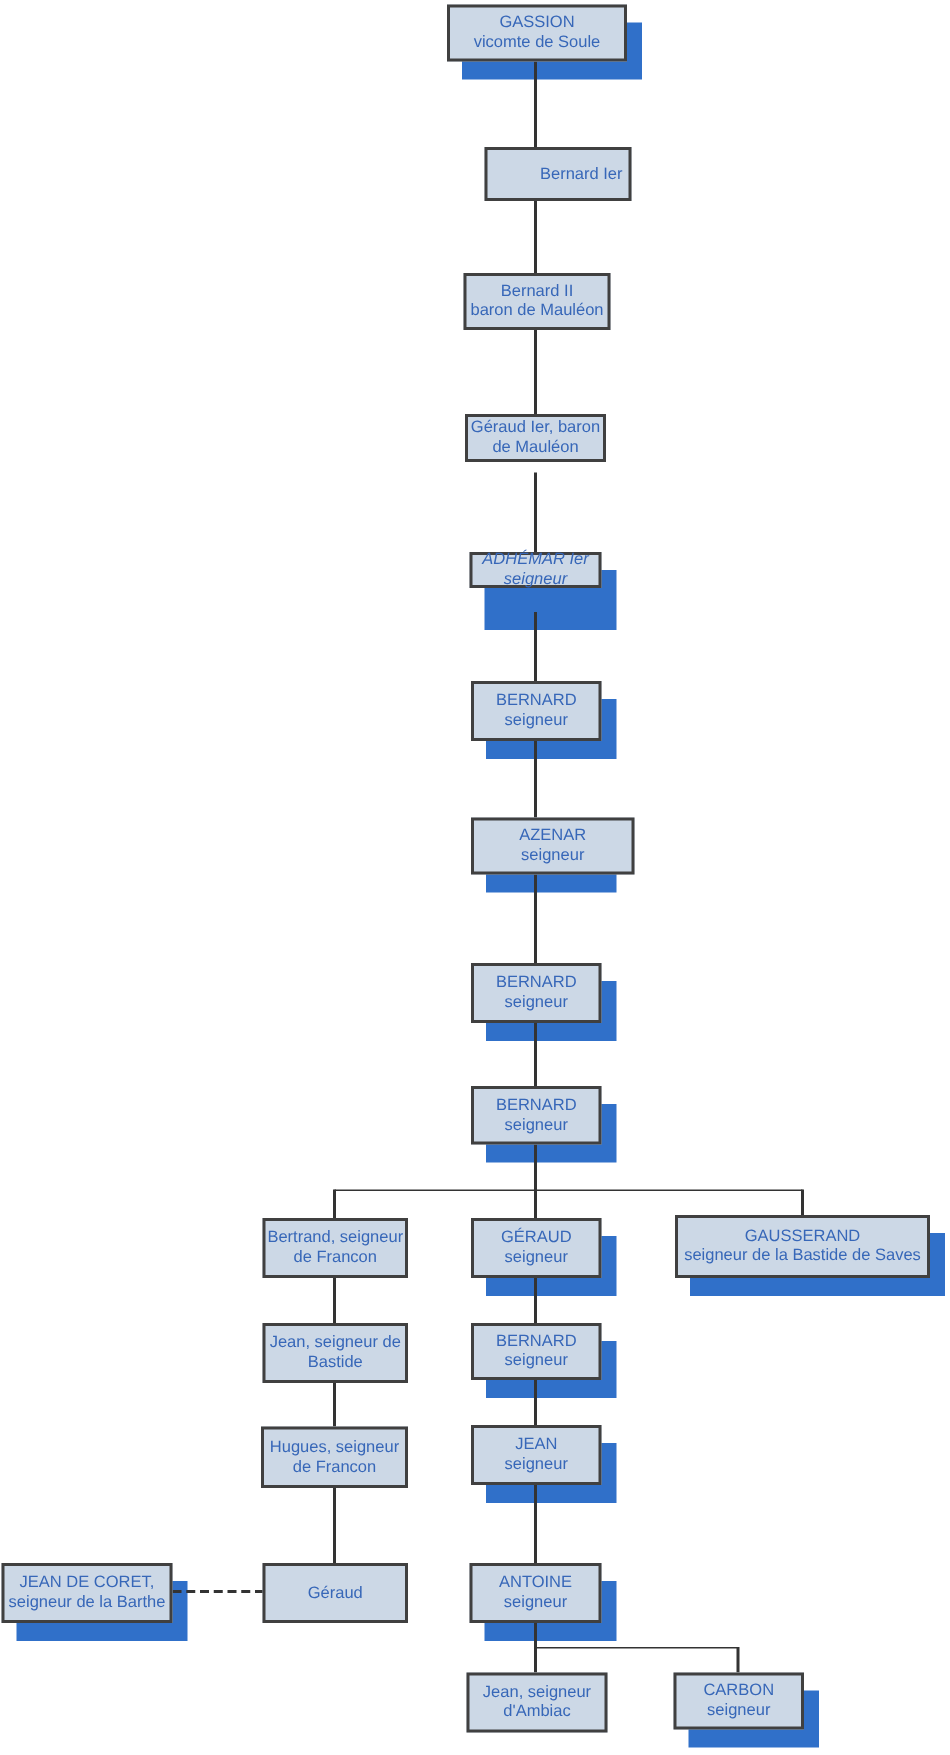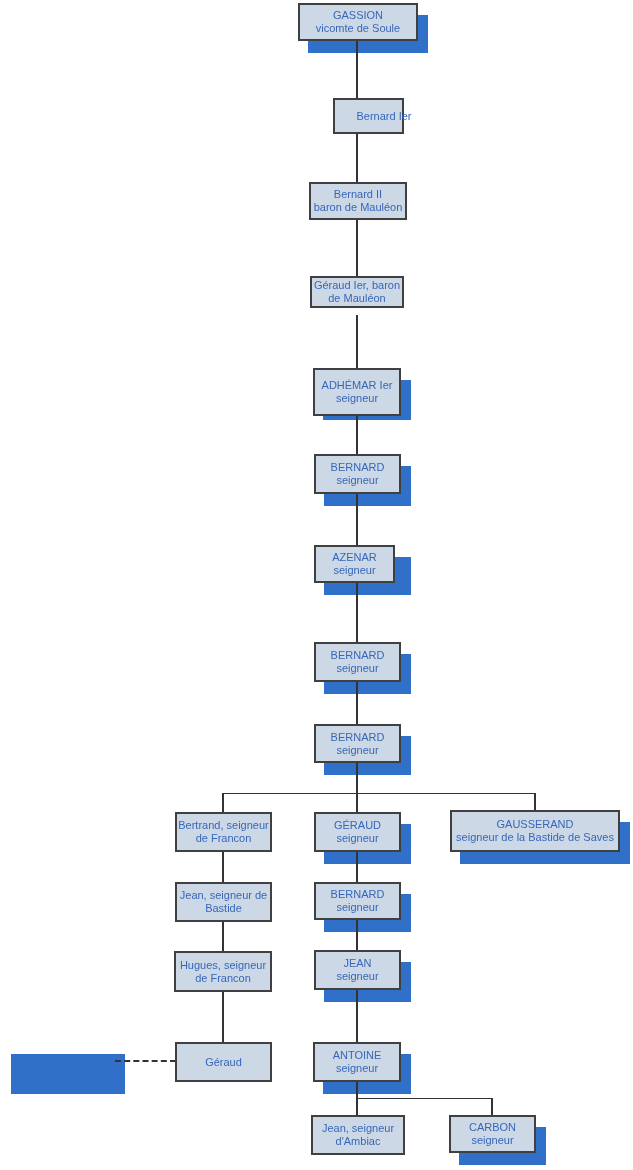--- a/index.html
+++ b/index.html
@@ -68,44 +68,44 @@
     <div class="line" style="left: 356px; top: 990px; width: 2px; height: 52px;"></div>
     <div class="line" style="left: 356px; top: 1082px; width: 2px; height: 33px;"></div>
     <div class="line" style="left: 357px; top: 1098px; width: 135px; height: 1px;"></div>
     <div class="line" style="left: 491px; top: 1098px; width: 2px; height: 17px;"></div>
     <div class="line dash" style="left: 115px; top: 1060px; width: 61px;"></div>
     <div class="node-shadow" style="left: 308px; top: 15px; width: 120px; height: 38px;"></div>
     <div class="node" style="left: 298px; top: 3px; width: 120px; height: 38px;">
     <span class="l1">GASSION</span>
     <span class="l2">vicomte de Soule</span>
   </div>
-    <div class="node" style="left: 333px; top: 98px; width: 71px; height: 36px; padding-left: 31px;">
+    <div class="node" style="left: 323px; top: 98px; width: 98px; height: 36px; padding-left: 31px;">
     <span class="l1">Bernard Ier</span>
 
   </div>
     <div class="node" style="left: 309px; top: 182px; width: 98px; height: 38px;">
     <span class="l1">Bernard II</span>
     <span class="l2">baron de Mauléon</span>
   </div>
     <div class="node" style="left: 310px; top: 276px; width: 94px; height: 32px;">
     <span class="l1">Géraud Ier, baron</span>
     <span class="l2">de Mauléon</span>
   </div>
     <div class="node-shadow" style="left: 323px; top: 380px; width: 88px; height: 40px;"></div>
-    <div class="node" style="left: 313px; top: 368px; width: 88px; height: 48px;">
+    <div class="node" style="left: 313px; top: 368px; width: 88px; height: 24px; font-style: italic;">
     <span class="l1">ADHÉMAR Ier</span>
     <span class="l2">seigneur</span>
   </div>
     <div class="node-shadow" style="left: 324px; top: 466px; width: 87px; height: 40px;"></div>
     <div class="node" style="left: 314px; top: 454px; width: 87px; height: 40px;">
     <span class="l1">BERNARD</span>
     <span class="l2">seigneur</span>
   </div>
     <div class="node-shadow" style="left: 324px; top: 557px; width: 87px; height: 38px;"></div>
-    <div class="node" style="left: 314px; top: 545px; width: 81px; height: 38px;">
+    <div class="node" style="left: 314px; top: 545px; width: 109px; height: 38px;">
     <span class="l1">AZENAR</span>
     <span class="l2">seigneur</span>
   </div>
     <div class="node-shadow" style="left: 324px; top: 654px; width: 87px; height: 40px;"></div>
     <div class="node" style="left: 314px; top: 642px; width: 87px; height: 40px;">
     <span class="l1">BERNARD</span>
     <span class="l2">seigneur</span>
   </div>
     <div class="node-shadow" style="left: 324px; top: 736px; width: 87px; height: 39px;"></div>
     <div class="node" style="left: 314px; top: 724px; width: 87px; height: 39px;">
@@ -138,20 +138,24 @@
     <div class="node" style="left: 174px; top: 951px; width: 98px; height: 41px;">
     <span class="l1">Hugues, seigneur</span>
     <span class="l2">de Francon</span>
   </div>
     <div class="node-shadow" style="left: 324px; top: 962px; width: 87px; height: 40px;"></div>
     <div class="node" style="left: 314px; top: 950px; width: 87px; height: 40px;">
     <span class="l1">JEAN</span>
     <span class="l2">seigneur</span>
   </div>
     <div class="node-shadow" style="left: 11px; top: 1054px; width: 114px; height: 40px;"></div>
+    <div class="node" style="left: 1px; top: 1042px; width: 114px; height: 40px;">
+    <span class="l1">JEAN DE CORET,</span>
+    <span class="l2">seigneur de la Barthe</span>
+  </div>
     <div class="node" style="left: 175px; top: 1042px; width: 97px; height: 40px;">
     <span class="l1">Géraud</span>
 
   </div>
     <div class="node-shadow" style="left: 323px; top: 1054px; width: 88px; height: 40px;"></div>
     <div class="node" style="left: 313px; top: 1042px; width: 88px; height: 40px;">
     <span class="l1">ANTOINE</span>
     <span class="l2">seigneur</span>
   </div>
     <div class="node" style="left: 311px; top: 1115px; width: 94px; height: 40px;">

